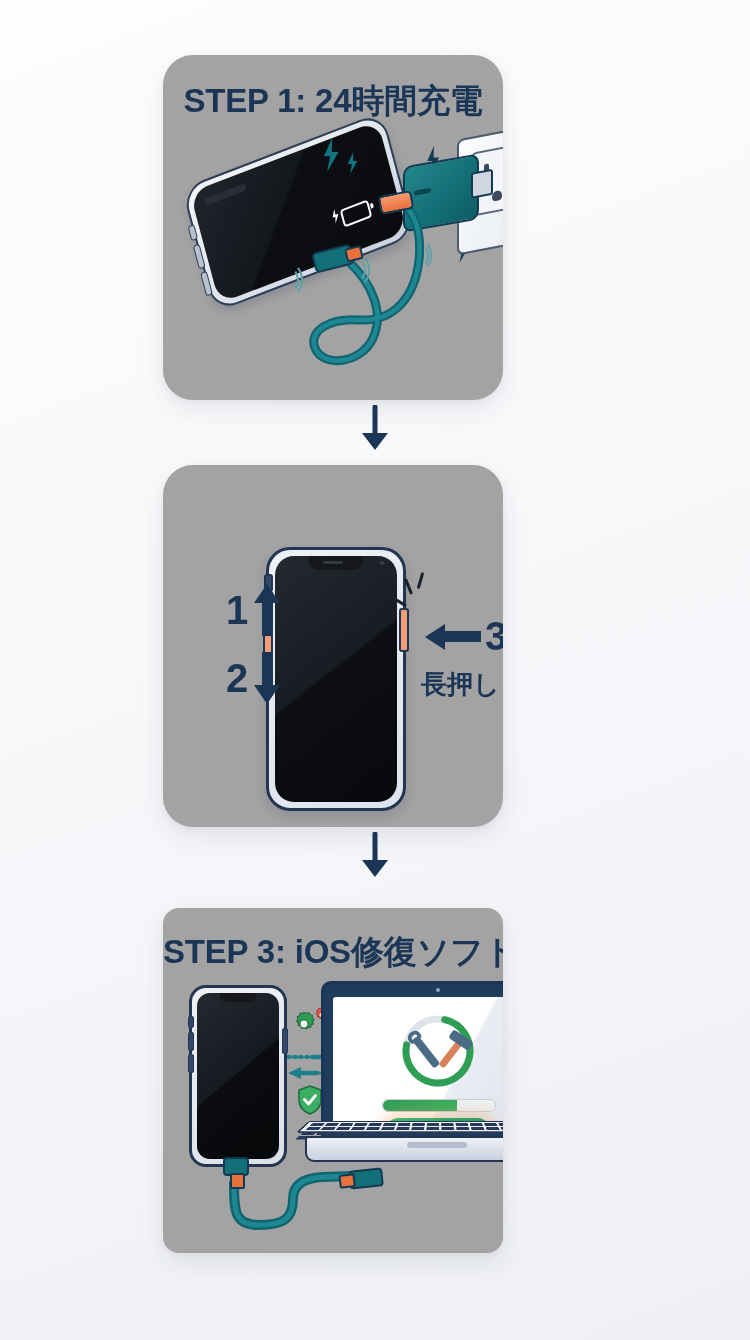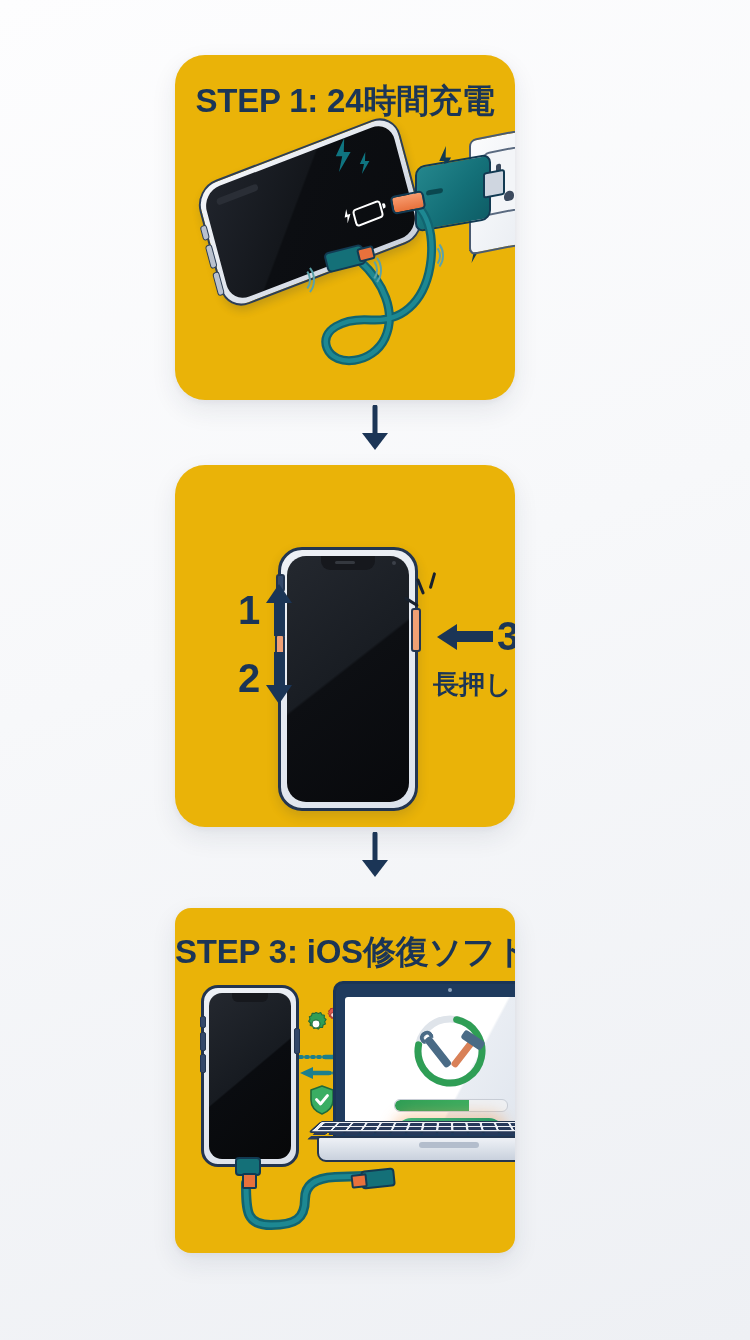--- a/index.html
+++ b/index.html
@@ -16,23 +16,23 @@
   }
 
   .page {
     position: absolute;
     inset: 0;
   }
 
   
   .card {
     position: absolute;
-    left: 175px;
+    left: 163px;
     width: 340px;
-    background: #eab308;
+    background: #a3a3a3;
     border-radius: 30px;
     box-shadow: 0 10px 26px rgba(30, 45, 70, 0.09),
                 0 2px 6px rgba(30, 45, 70, 0.05);
     overflow: hidden;
   }
   #card-1 { top: 55px;  height: 345px; }
   #card-2 { top: 465px; height: 362px; }
   #card-3 { top: 908px; height: 345px; border-radius: 16px; }
 
   .card-title {

